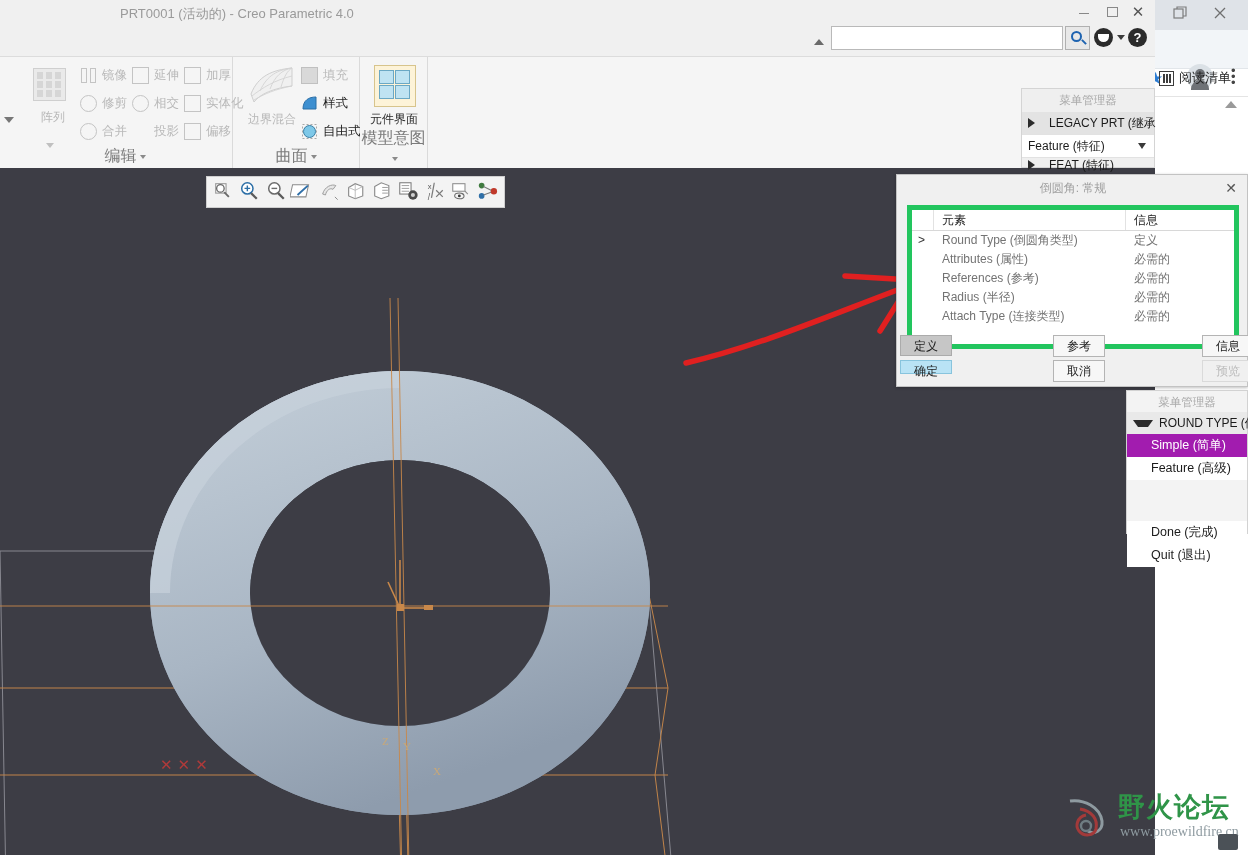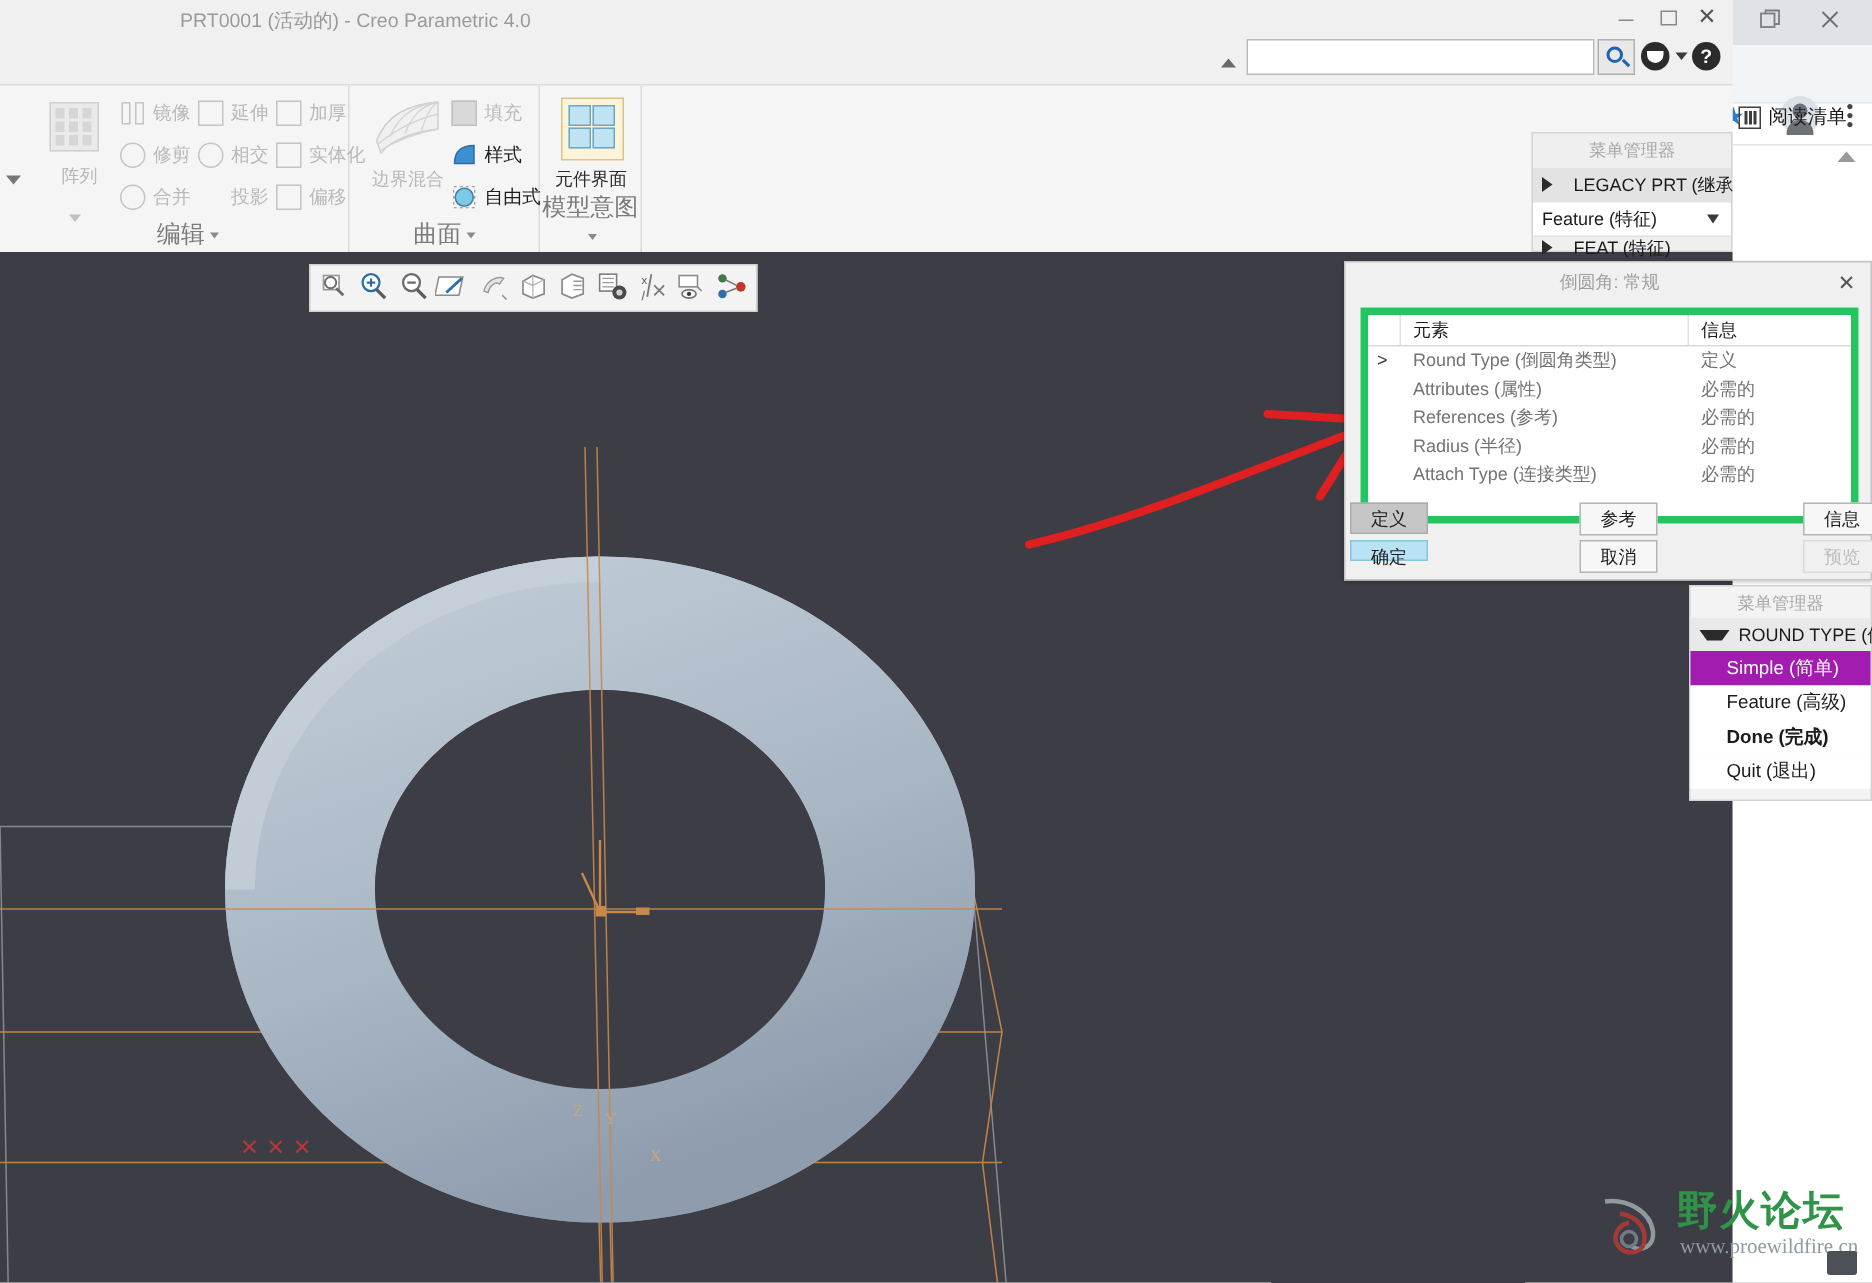--- a/index.html
+++ b/index.html
@@ -130,21 +130,21 @@
   .tri-right{width:0;height:0;border-top:5px solid transparent;border-bottom:5px solid transparent;border-left:7px solid #2b2b2b;flex:0 0 7px;}
   .tri-down{width:0;height:0;border-left:5px solid transparent;border-right:5px solid transparent;border-top:7px solid #2b2b2b;flex:0 0 10px;}
   .mm-text{font-size:12px;color:#1b1b1b;white-space:nowrap;}
   #mm-feature-caret{margin-left:auto;margin-right:8px;width:0;height:0;border-left:4.5px solid transparent;border-right:4.5px solid transparent;border-top:6px solid #3a3a3a;}
 
   #menu-manager-bottom{position:absolute;left:1126px;top:390px;width:122px;height:144px;background:#f3f3f3;border:1px solid #d2d2d2;box-sizing:border-box;}
   #mm-bot-title{text-align:center;font-size:11.5px;color:#a9a9a9;padding-top:4px;height:17px;}
   #mm-bot-header{display:flex;align-items:center;gap:6px;height:22px;padding-left:6px;background:#e9e9e9;}
   .mm-item{height:23px;line-height:23px;padding-left:24px;font-size:12.5px;color:#1b1b1b;background:#fff;white-space:nowrap;}
   .mm-item.selected{background:#a21caf;color:#fff;}
-  .mm-item.bold{font-weight:bold;}
+  .mm-item.bold{font-weight:normal;margin-top:41px;}
 
   
   #watermark{position:absolute;left:1066px;top:789px;width:182px;height:62px;}
   #wm-logo{position:absolute;left:0;top:4px;width:48px;height:46px;}
   #wm-title{position:absolute;left:52px;top:0px;font-size:27px;font-weight:bold;color:#2f9448;letter-spacing:1px;font-family:"DejaVu Sans",sans-serif;}
   #wm-url{position:absolute;left:54px;top:35px;font-size:14px;color:#8e9aa0;font-family:"Liberation Serif",serif;}
   #taskbar-chip{position:absolute;left:1218px;top:834px;width:20px;height:16px;background:#4b5157;border-radius:2px;}
 </style>
 </head>
 <body>

